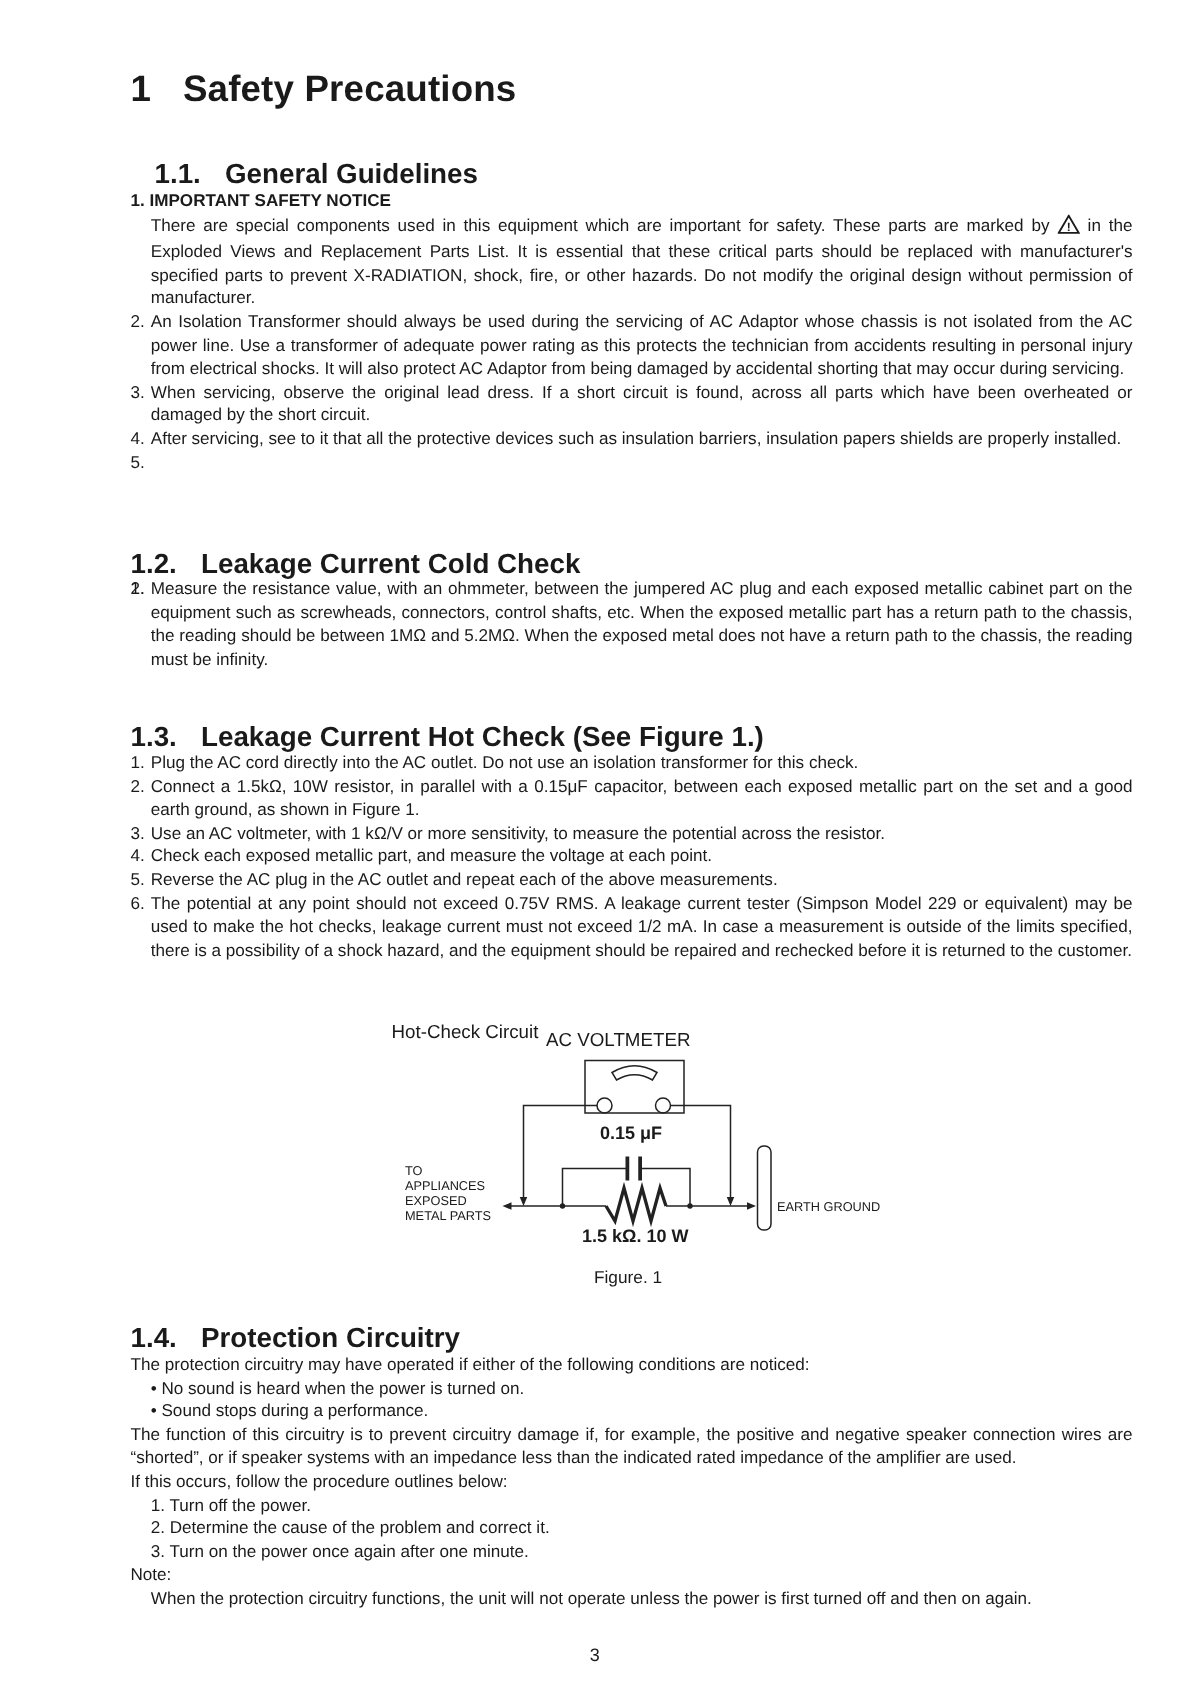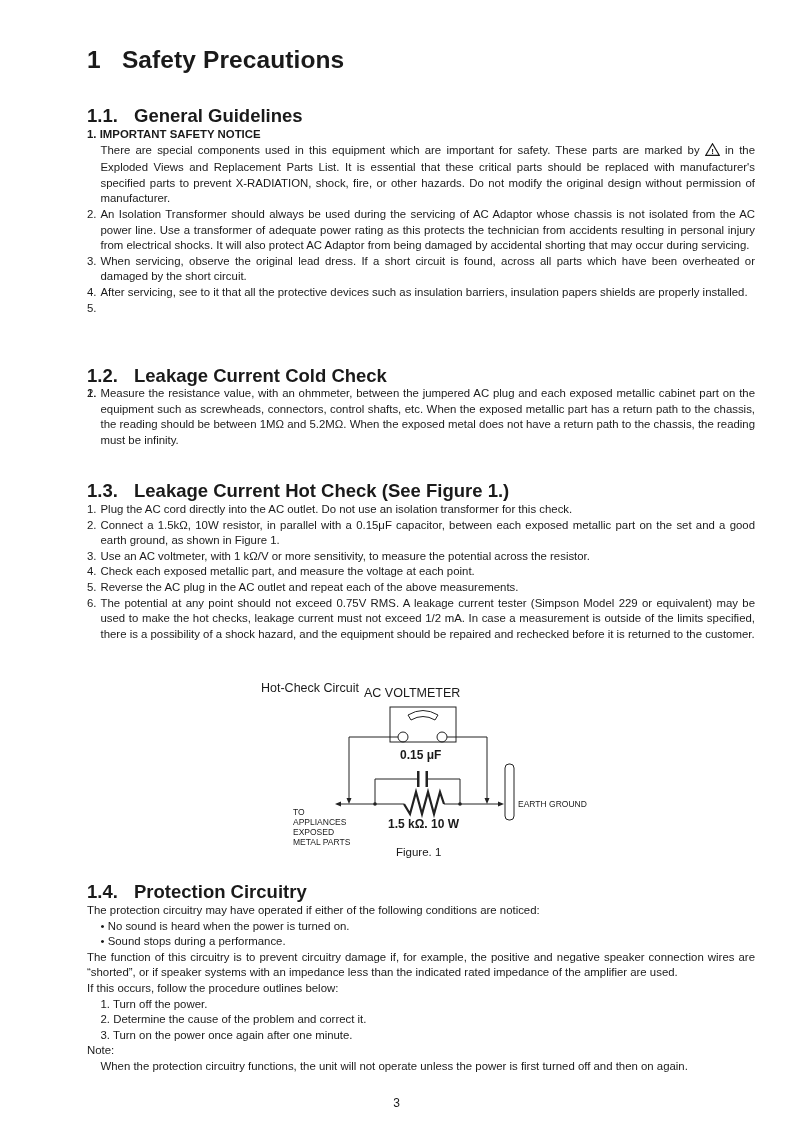--- a/index.html
+++ b/index.html
@@ -22,21 +22,21 @@
   .ftxt { position:absolute; font-size:11.5px; white-space:nowrap; }
   .fsm { position:absolute; font-size:8.5px; line-height:10px; white-space:nowrap; }
   .fb { position:absolute; font-size:12px; font-weight:bold; white-space:nowrap; }
   .pgnum { position:absolute; top:1096px; left:0; width:793px; text-align:center; font-size:12px; }
 </style>
 </head>
 <body>
 
 <h1><span class="num">1</span> <span>Safety Precautions</span></h1>
 
-<h2 style="top:105px;"><span class="num">1.1.</span><span>General Guidelines</span></h2>
+<h2 style="top:105px;margin-left:16px;"><span class="num">1.1.</span><span>General Guidelines</span></h2>
 <div class="blk" style="top:127px;">
   <div class="sub">1. IMPORTANT SAFETY NOTICE</div>
   <div class="ind">
     <span>There are special components used in this equipment which are important for safety. These parts are marked by</span>
     <span class="warn"><svg width="15" height="13" viewBox="0 0 15 13">
           <polygon points="7.5,0.8 14.2,12.3 0.8,12.3" fill="none" stroke="#1a1a1a" stroke-width="1.2"></polygon>
           <text x="7.5" y="11.2" font-size="8" font-weight="bold" text-anchor="middle" font-family="Liberation Sans, sans-serif" fill="#1a1a1a">!</text>
         </svg></span>
     <span>in the Exploded Views and Replacement Parts List. It is essential that these critical parts should be replaced with manufacturer's specified parts to prevent X-RADIATION, shock, fire, or other hazards. Do not modify the original design without permission of manufacturer.</span>
   </div>
@@ -85,21 +85,21 @@
       <rect x="170.5" y="103" width="2.5" height="16"></rect>
       <circle cx="120" cy="136" r="1.8"></circle>
       <circle cx="205" cy="136" r="1.8"></circle>
       <polygon points="80,136 86,133.5 86,138.5"></polygon>
       <polygon points="94,136 91.5,130 96.5,130"></polygon>
       <polygon points="232,136 229.5,130 234.5,130"></polygon>
       <polygon points="249,136 243,133.5 243,138.5"></polygon>
     </g>
   </svg>
   <div class="fb" style="left:145px; top:80px;">0.15 μF</div>
-  <div class="fsm" style="left:38px; top:107px;margin-top:32px;">
+  <div class="fsm" style="left:15px; top:107px;">
     <div>TO</div>
     <div>APPLIANCES</div>
     <div>EXPOSED</div>
     <div>METAL PARTS</div>
   </div>
   <div class="fsm" style="left:263px; top:131px;">EARTH GROUND</div>
   <div class="fb" style="left:133px; top:149px;">1.5 kΩ. 10 W</div>
   <div class="ftxt" style="left:141px; top:178px; font-size:11.5px;">Figure. 1</div>
 </div>
 

